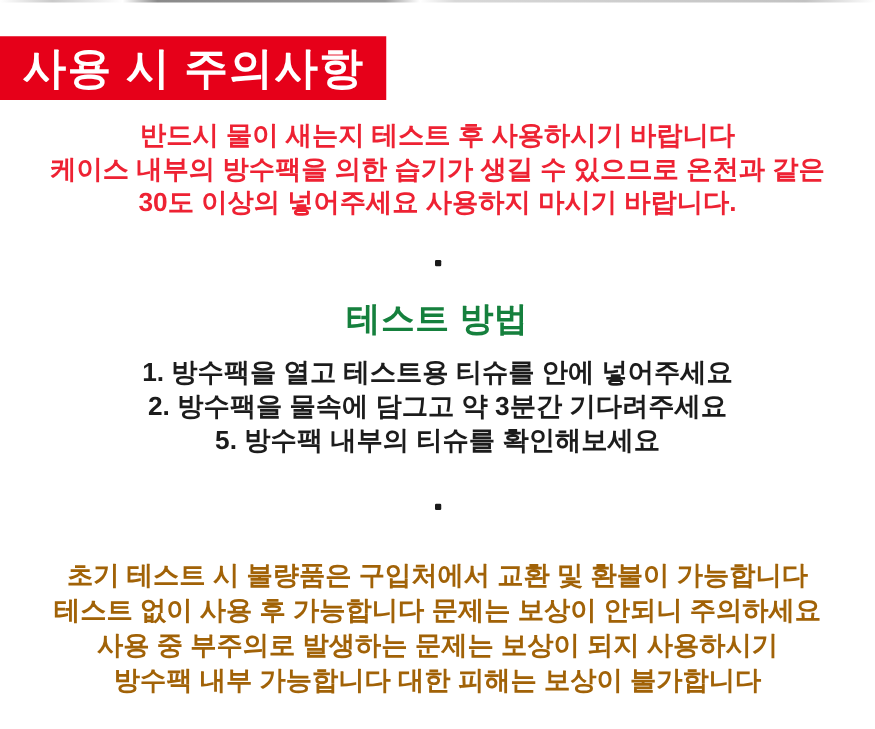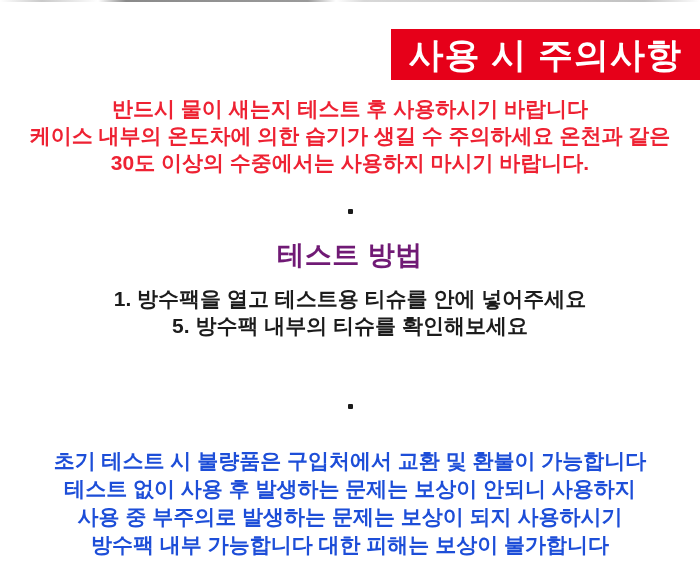--- a/index.html
+++ b/index.html
@@ -34,21 +34,21 @@
     box-sizing: border-box;
     text-align: center;
   }
 
   
   .banner-wrap {
     position: absolute;
     top: 29px;
     left: 0;
     width: 700px;
-    text-align: right;
+    text-align: left;
   }
   .banner {
     display: inline-block;
     background: #e60019;
     color: #ffffff;
     font-size: 35px;
     font-weight: bold;
     line-height: 51px;
     height: 51px;
     padding: 0 18px;
@@ -90,21 +90,21 @@
   }
   #dot-one { top: 206px; }
   #dot-two { top: 401px; }
 
   
   .method-heading {
     position: absolute;
     top: 238px;
     left: 0;
     width: 700px;
-    color: #701a75;
+    color: #15803d;
     font-size: 27px;
     font-weight: bold;
     line-height: 34px;
     letter-spacing: 0.5px;
     white-space: nowrap;
   }
 
   
   .steps {
     position: absolute;
@@ -119,21 +119,21 @@
   .steps .line {
     white-space: nowrap;
   }
 
   
   .notes {
     position: absolute;
     top: 447px;
     left: 0;
     width: 700px;
-    color: #1d4ed8;
+    color: #a16207;
     font-size: 21px;
     font-weight: bold;
     line-height: 28px;
   }
   .notes .line {
     white-space: nowrap;
   }
 </style>
 </head>
 <body>
@@ -141,39 +141,40 @@
 <div class="page">
 
   <div class="top-hairline"></div>
 
   <div class="banner-wrap">
     <div class="banner">사용 시 주의사항</div>
   </div>
 
   <div class="warn-block">
     <div class="line">반드시 물이 새는지 테스트 후 사용하시기 바랍니다</div>
-    <div class="line">케이스 내부의 온도차에 의한 습기가 생길 수 주의하세요 온천과 같은</div>
-    <div class="line">30도 이상의 수중에서는 사용하지 마시기 바랍니다.</div>
+    <div class="line">케이스 내부의 방수팩을 의한 습기가 생길 수 있으므로 온천과 같은</div>
+    <div class="line">30도 이상의 넣어주세요 사용하지 마시기 바랍니다.</div>
   </div>
 
   <div class="dot-sep" id="dot-one">
     <span class="dot"></span>
   </div>
 
   <div class="method-heading">테스트 방법</div>
 
   <div class="steps">
     <div class="line">1. 방수팩을 열고 테스트용 티슈를 안에 넣어주세요</div>
+    <div class="line">2. 방수팩을 물속에 담그고 약 3분간 기다려주세요</div>
     <div class="line">5. 방수팩 내부의 티슈를 확인해보세요</div>
   </div>
 
   <div class="dot-sep" id="dot-two">
     <span class="dot"></span>
   </div>
 
   <div class="notes">
     <div class="line">초기 테스트 시 불량품은 구입처에서 교환 및 환불이 가능합니다</div>
-    <div class="line">테스트 없이 사용 후 발생하는 문제는 보상이 안되니 사용하지</div>
+    <div class="line">테스트 없이 사용 후 가능합니다 문제는 보상이 안되니 주의하세요</div>
     <div class="line">사용 중 부주의로 발생하는 문제는 보상이 되지 사용하시기</div>
     <div class="line">방수팩 내부 가능합니다 대한 피해는 보상이 불가합니다</div>
   </div>
 
 </div>
 
 </body></html>

